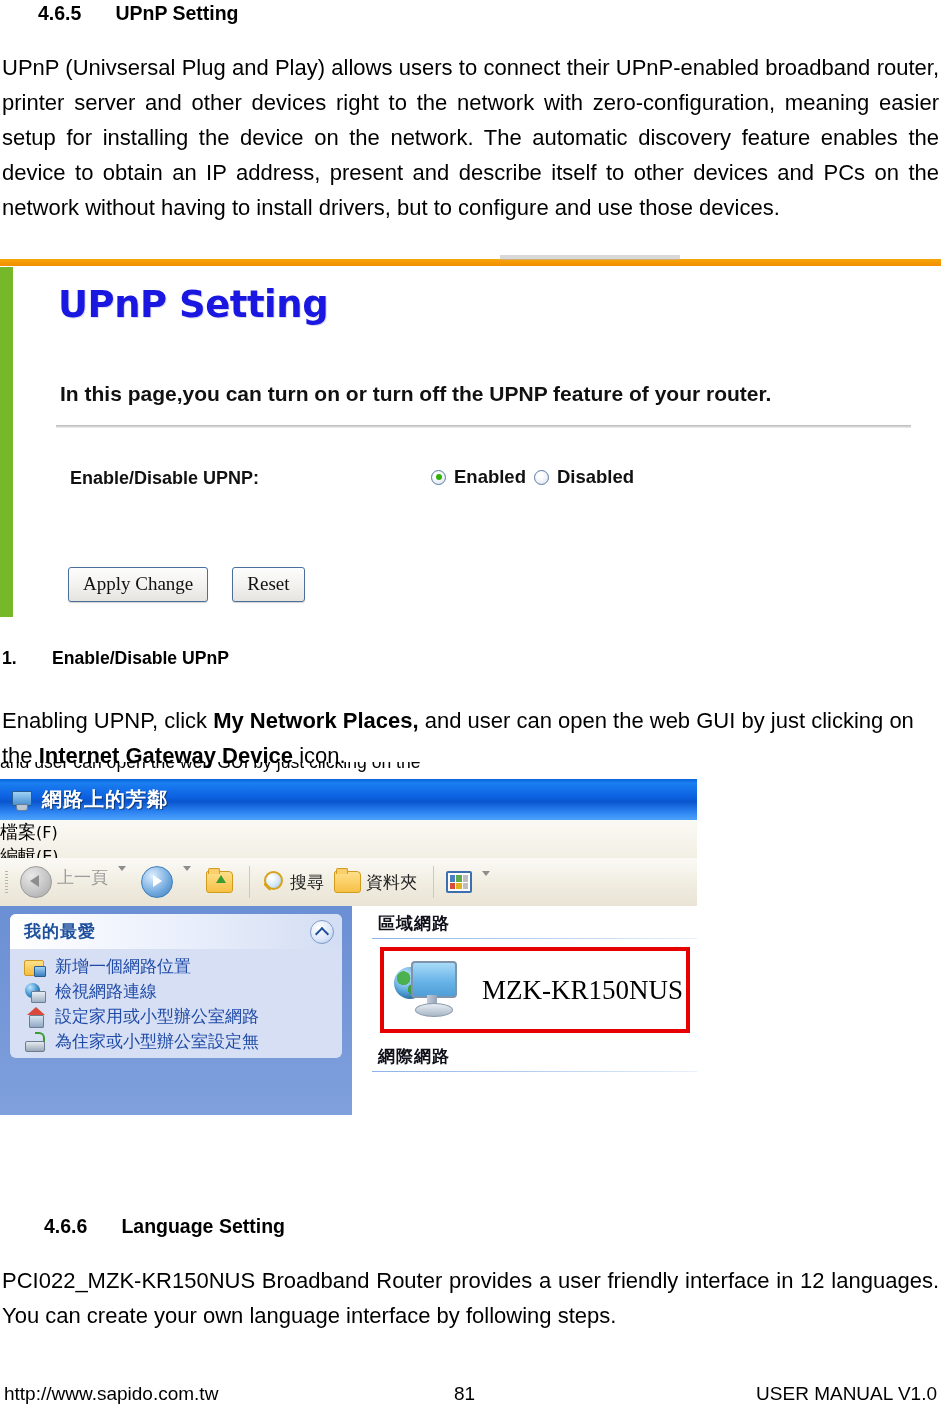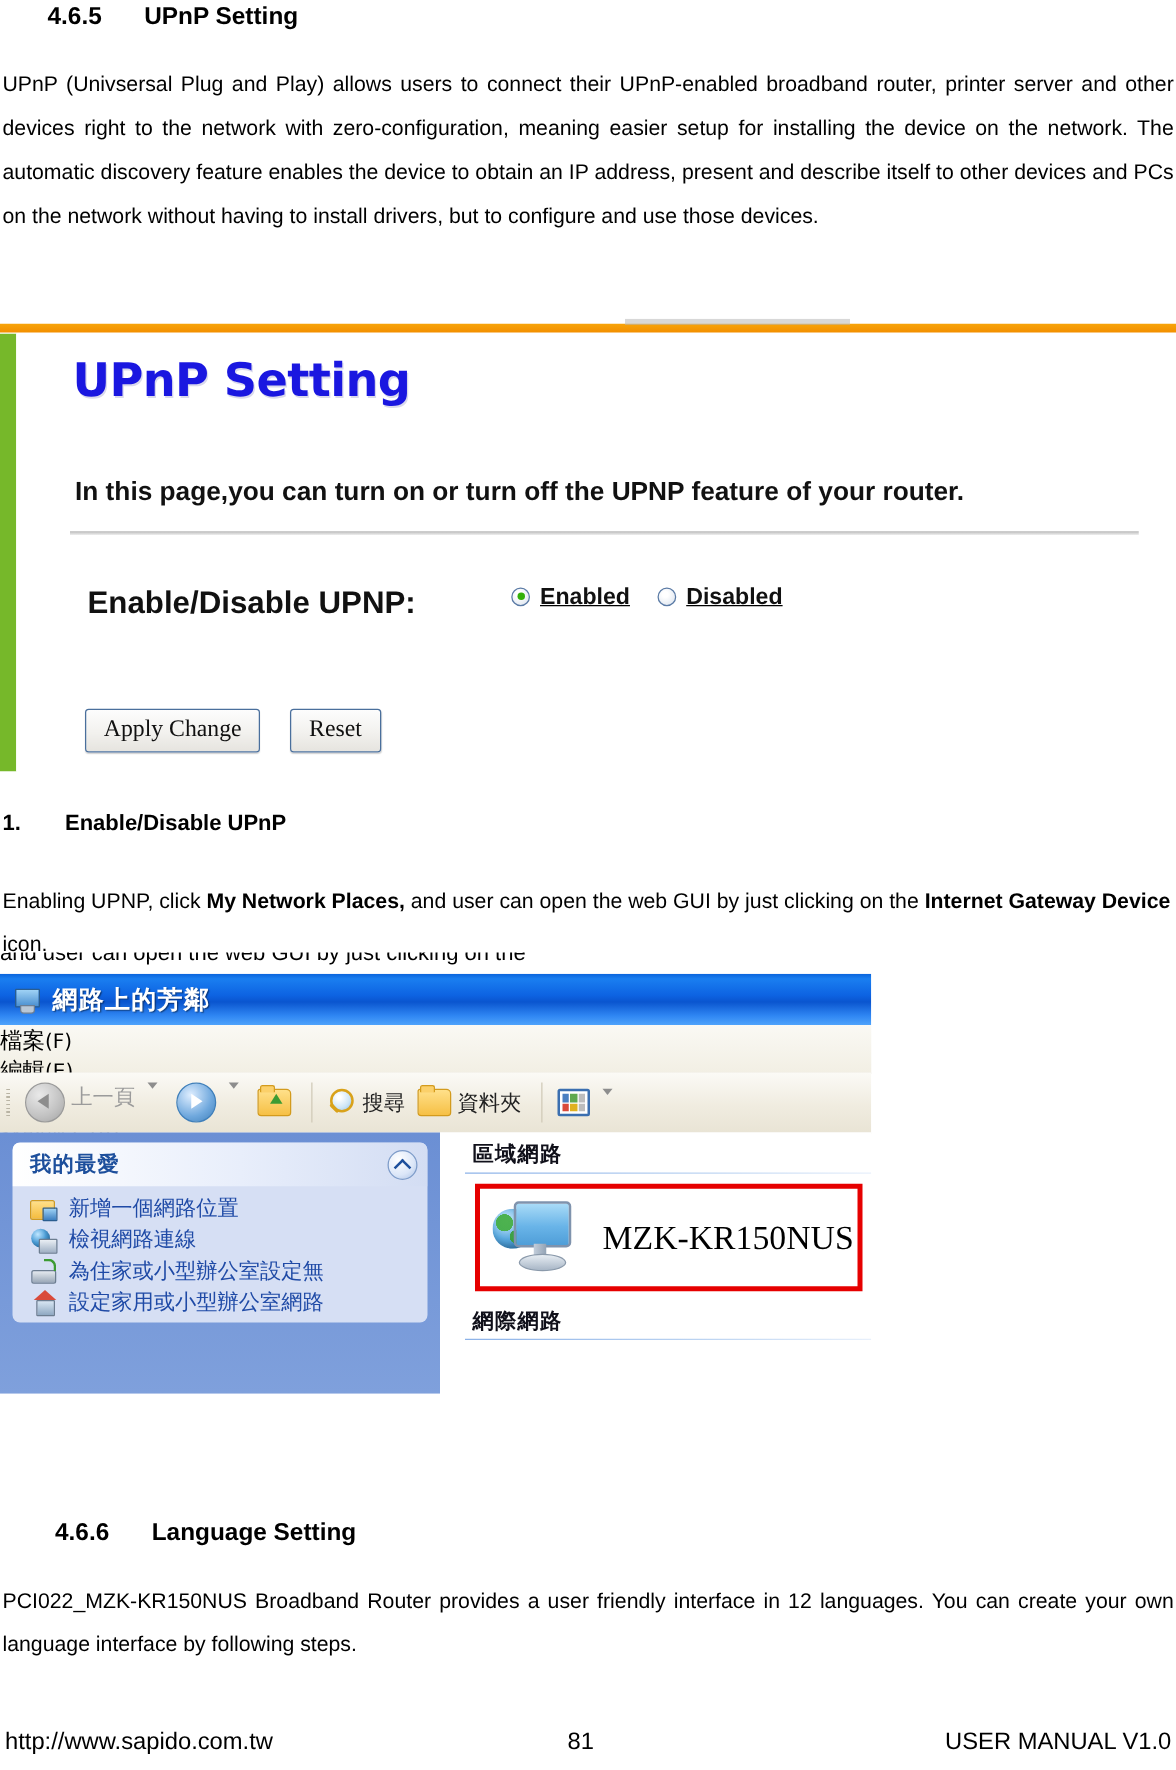--- a/index.html
+++ b/index.html
@@ -27,21 +27,21 @@
     font-size: 19.5px;
     font-weight: bold;
     letter-spacing: 0px;
     white-space: nowrap;
   }
   .heading .num { display: inline-block; }
   .heading .txt { display: inline-block; margin-left: 34px; }
 
   .para {
     position: absolute;
-    font-size: 17px;
+    font-size: 22px;
     line-height: 35px;
     text-align: justify;
     text-justify: inter-word;
   }
   .para b { font-weight: bold; }
 
   .numitem {
     position: absolute;
     font-size: 17.6px;
     font-weight: bold;
@@ -105,32 +105,31 @@
   }
   .ui-rule {
     position: absolute;
     left: 56px; top: 170px;
     width: 855px; height: 3px;
     background: linear-gradient(to bottom,#b7b7b7 0%, #d9d9d9 60%, #efefef 100%);
   }
   .ui-row-label {
     position: absolute;
     left: 70px; top: 213px;
-    font-size: 25px;
+    font-size: 18px;
     font-weight: bold;
     color: #111111;
     white-space: nowrap;
   }
   .ui-radio-group {
     position: absolute;
-    left: 409px; top: 211px;
+    left: 431px; top: 211px;
     display: flex;
     align-items: center;
-    gap: 22px;
-    text-decoration: underline;
+    gap: 8px;
   }
   .radio-wrap { display: flex; align-items: center; gap: 8px; }
   .radio {
     width: 15px; height: 15px;
     border-radius: 50%;
     box-sizing: border-box;
     border: 1px solid #5a7aa5;
     background: radial-gradient(circle at 40% 35%, #ffffff 20%, #e4eaf2 75%, #c9d4e2 100%);
     display: inline-block;
     position: relative;
@@ -688,26 +687,26 @@
           <div class="task-list">
             <div class="task-item">
               <span class="ti-ico newplace"></span>
               <span class="task-item-label">新增一個網路位置</span>
             </div>
             <div class="task-item">
               <span class="ti-ico globe"></span>
               <span class="task-item-label">檢視網路連線</span>
             </div>
             <div class="task-item">
+              <span class="ti-ico home"></span>
+              <span class="task-item-label">設定家用或小型辦公室網路</span>
+            </div>
+            <div class="task-item">
               <span class="ti-ico wifi"></span>
               <span class="task-item-label">為住家或小型辦公室設定無</span>
-            </div>
-            <div class="task-item">
-              <span class="ti-ico home"></span>
-              <span class="task-item-label">設定家用或小型辦公室網路</span>
             </div>
           </div>
         </div>
       </div>
 
       <div class="exp-main">
 
         <div class="group-head">區域網路</div>
         <div class="group-rule"></div>
 

